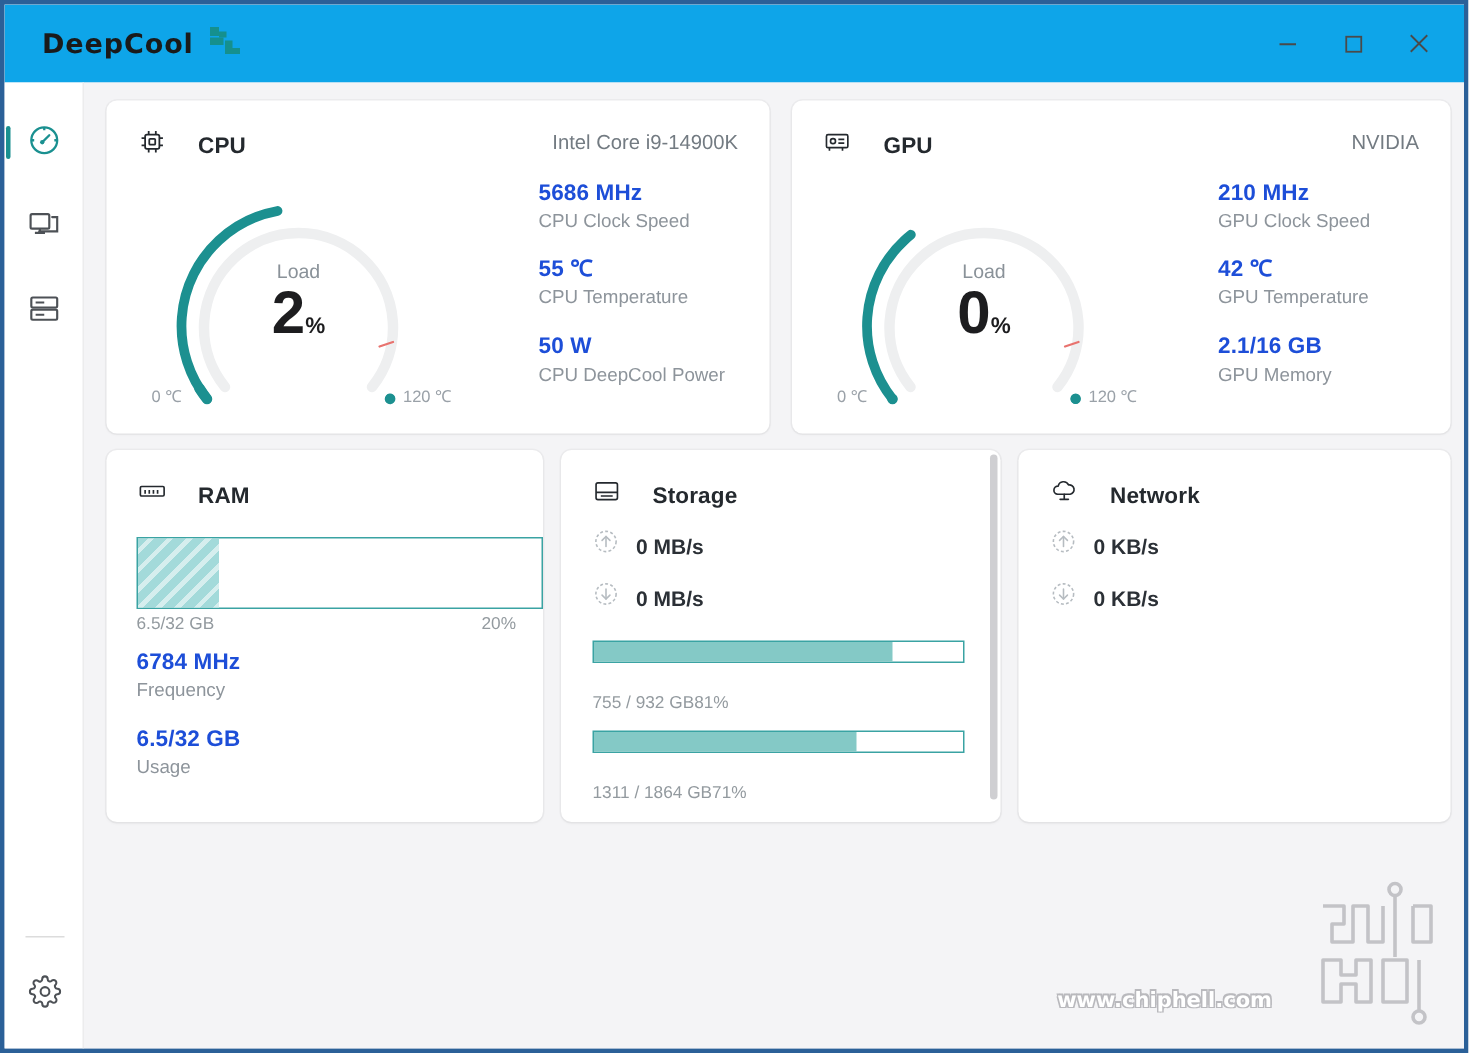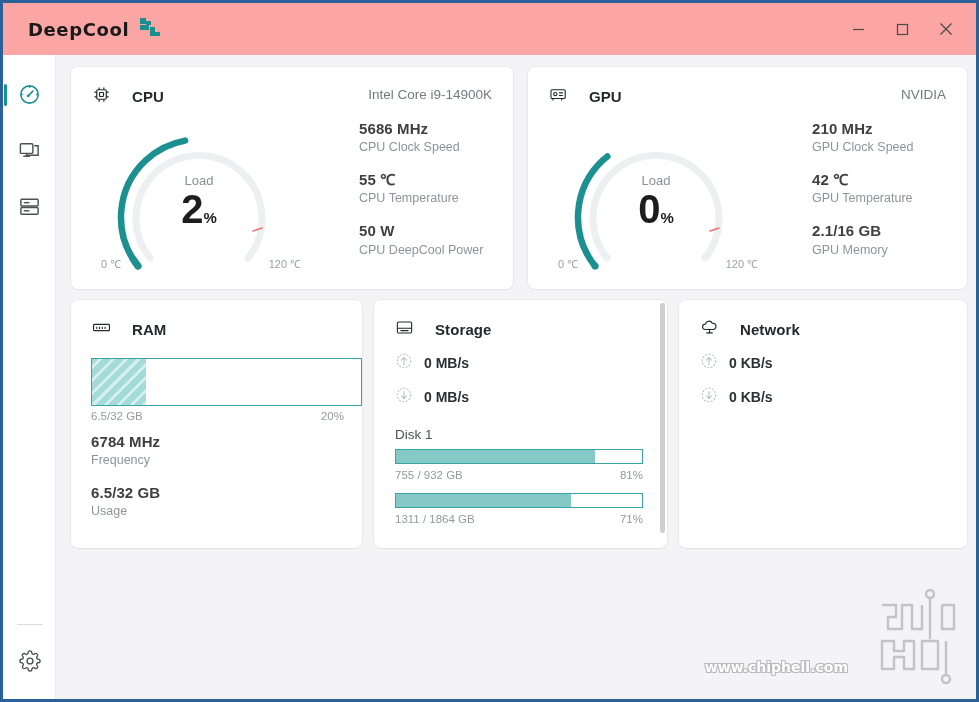--- a/index.html
+++ b/index.html
@@ -21,21 +21,21 @@
     border: 3px solid #2b6098;
     box-sizing: border-box;
   }
 
   
   #titlebar {
     position: absolute;
     left: 0; top: 0;
     width: 100%;
     height: 52px;
-    background: #fca5a5;
+    background: #0ea5e9;
     box-sizing: border-box;
   }
   #brand {
     position: absolute;
     left: 25px;
     top: 14px;
     display: flex;
     align-items: center;
     gap: 9px;
   }
@@ -186,21 +186,21 @@
   }
   .gauge-min { left: 18px; }
   .gauge-max { right: 14px; }
 
   
   .stats { position: absolute; top: 52px; }
   .stat { margin-bottom: 14px; }
   .stat-value {
     font-size: 15px;
     font-weight: bold;
-    color: #404040;
+    color: #1d4ed8;
     letter-spacing: 0.1px;
     line-height: 1.35;
   }
   .stat-label {
     font-size: 12.5px;
     color: #8d949b;
     line-height: 1.35;
   }
 
   
@@ -256,23 +256,23 @@
   .disk-track {
     width: 248px;
     height: 15px;
     border: 1px solid #3aa3a3;
     box-sizing: border-box;
     background: #ffffff;
   }
   .disk-fill { height: 100%; background: #84c9c6; }
   .disk-legend {
     display: flex;
-    justify-content: space-between;
+    justify-content: flex-start;
     width: 248px;
-    margin-top: 5px;
+    margin-top: 21px;
     margin-bottom: 12px;
     font-size: 11.5px;
     color: #939a9f;
   }
 
   
   #storage-scrollbar {
     position: absolute;
     right: 2px;
     top: 3px;
@@ -565,21 +565,20 @@
               <line x1="12" y1="7.5" x2="12" y2="16.5" stroke-linecap="round"></line>
               <polyline points="8.5,13 12,16.5 15.5,13" stroke-linecap="round" stroke-linejoin="round"></polyline>
             </svg>
           </span>
           <span class="io-text">0 MB/s</span>
         </div>
       </div>
 
       <div style="position:absolute; left:21px; top:127px;">
         <div>
-          <div class="disk-name">Disk 1</div>
           <div class="disk-track">
             <div class="disk-fill" id="disk0-fill" style="width: 81%;"></div>
           </div>
           <div class="disk-legend">
             <span>755 / 932 GB</span>
             <span>81%</span>
           </div>
         </div>
         <div>
           <div class="disk-track">

